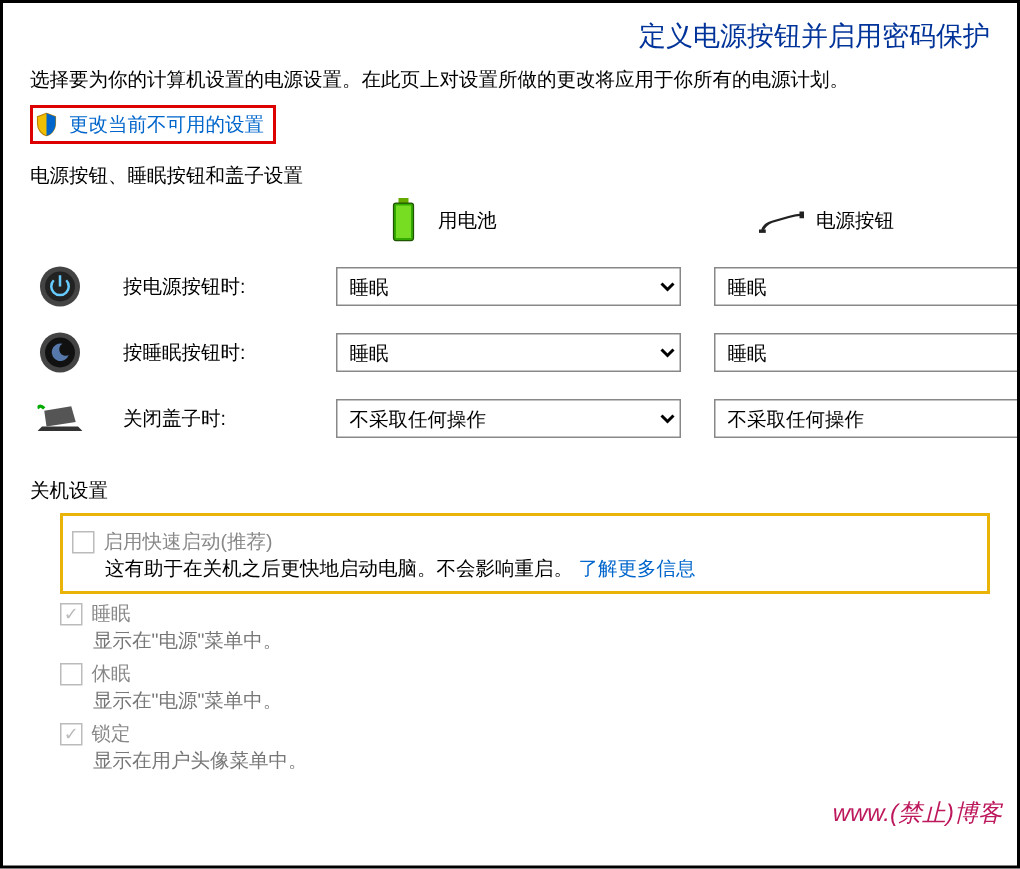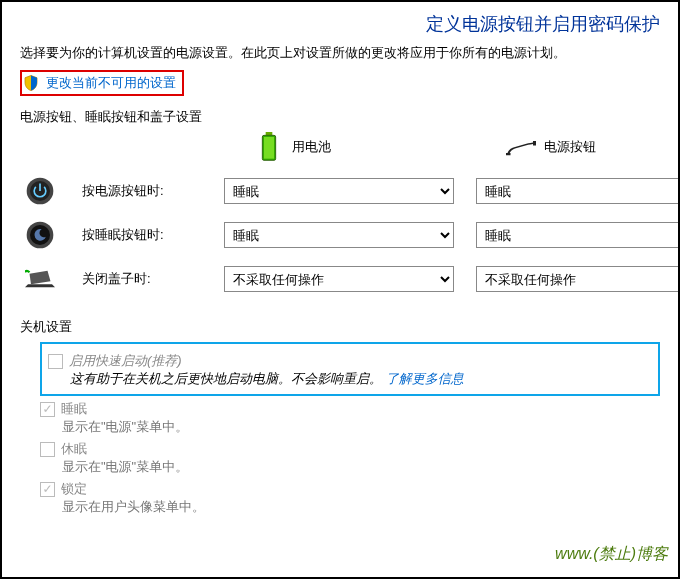--- a/index.html
+++ b/index.html
@@ -54,42 +54,42 @@
       height: 26px;
       font-family: inherit;
       font-size: 13px;
       background: #fff;
       border: 1px solid #888;
       padding: 0 4px;
     }
 
     .shutdown-title { margin-top: 24px; font-size: 13px; }
     .shutdown-block { padding: 6px 0 0 20px; }
-    .red-box { border: 2px solid #0ea5e9; padding: 4px 8px 6px 6px; font-style: italic; }
+    .red-box { border: 2px solid #eab308; padding: 4px 8px 6px 6px; }
     .chk-row { display: flex; align-items: center; gap: 6px; margin-top: 4px; }
     .chk {
       width: 15px; height: 15px;
       border: 1px solid #888;
       display: inline-flex;
       align-items: center;
       justify-content: center;
       font-size: 12px;
       line-height: 1;
     }
     .chk.checked { color: #0a6; }
     .chk.disabled { border-color: #bbb; color: #bbb; }
     .indent { padding-left: 22px; font-size: 13px; }
     .muted { color: #777; }
     .chk-label.disabled { color: #888; }
 
     .watermark {
       position: absolute;
       right: 10px;
-      bottom: 12px;
-      color: #4d7c0f;
+      bottom: 24px;
+      color: #be185d;
       font-size: 16px;
       font-style: italic;
       pointer-events: none;
     }
   </style>
 </head>
 <body>
 
 <div class="content">
   <h1>定义电源按钮并启用密码保护</h1>

